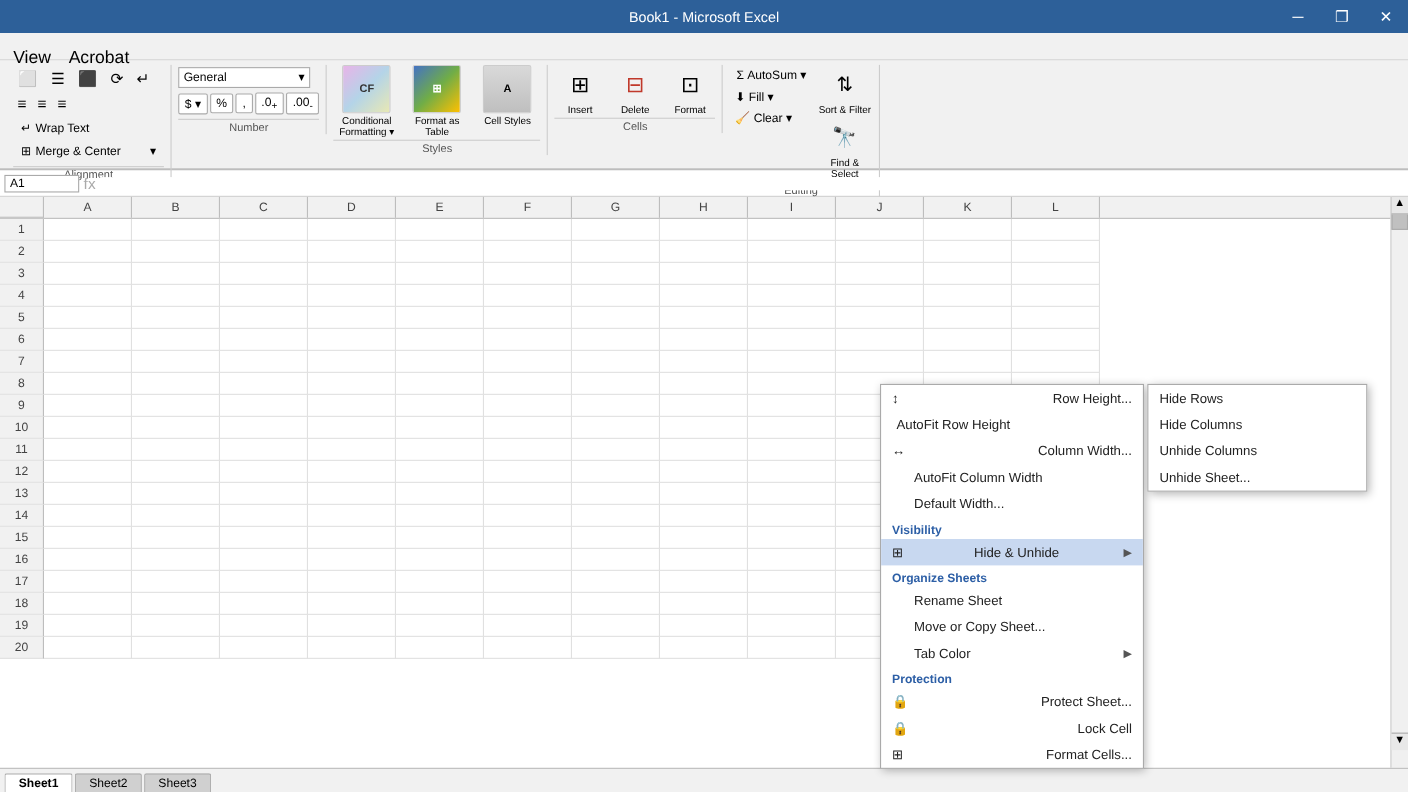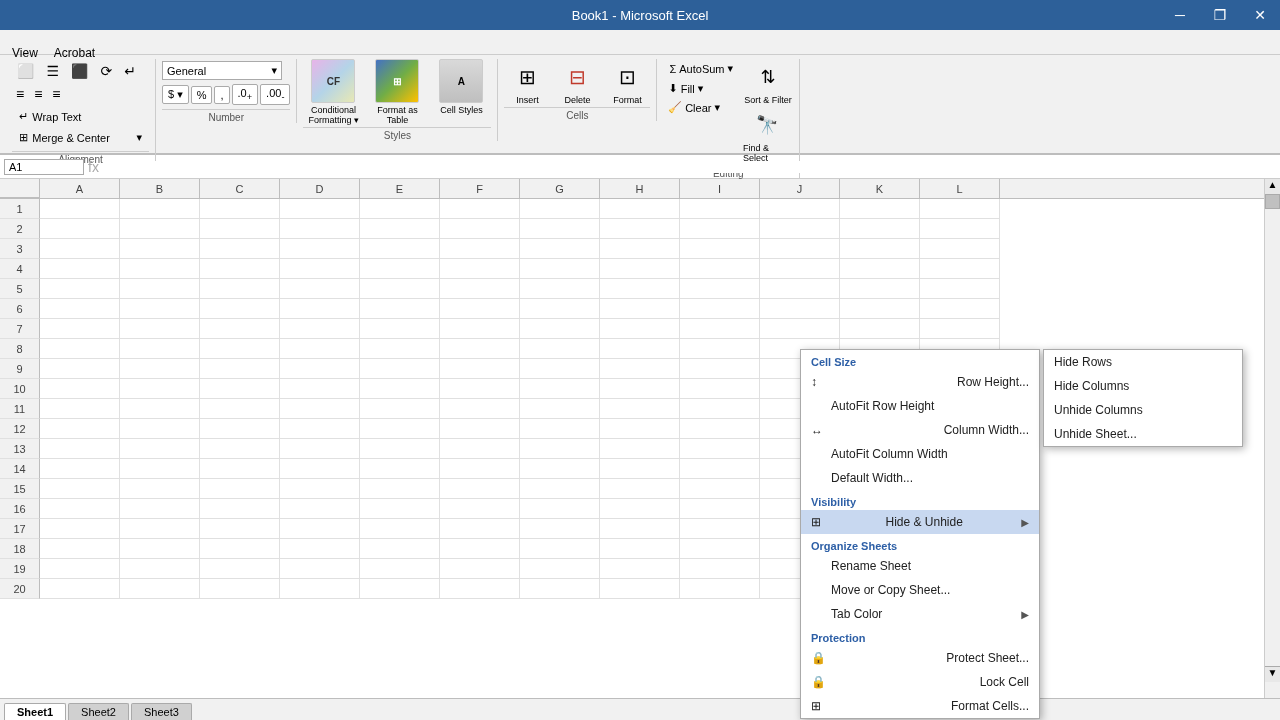--- a/index.html
+++ b/index.html
@@ -39,21 +39,21 @@
       background: #f1f1f1;
       height: 25px;
       display: flex;
       align-items: center;
       border-bottom: 1px solid #ccc;
       padding: 0 4px;
     }
     .menu-item {
       padding: 2px 8px;
       cursor: pointer;
-      font-size: 12px;
+      font-size: 16px;
       margin-top: 21px;
     }
 
     
     .ribbon {
       background: #f1f1f1;
       border-bottom: 2px solid #bdbdbd;
       padding: 4px 6px 0 6px;
       height: 100px;
       display: flex;
@@ -207,34 +207,34 @@
       cursor: pointer;
     }
     .edit-btn-icon {
       width: 36px;
       height: 36px;
       display: flex;
       align-items: center;
       justify-content: center;
       font-size: 18px;
     }
-    .edit-btn-label { font-size: 9px; }
+    .edit-btn-label { font-size: 9px; text-align: center; }
 
     
     .formula-bar {
       height: 24px;
       background: #fff;
       border-bottom: 1px solid #ccc;
       display: flex;
       align-items: center;
       padding: 0 4px;
       gap: 4px;
     }
     .name-box {
-      width: 80px;
+      width: 68px;
       border: 1px solid #aaa;
       padding: 1px 4px;
       font-size: 11px;
     }
     .formula-divider {
       color: #aaa;
       font-size: 14px;
     }
     .formula-input {
       flex: 1;
@@ -889,26 +889,25 @@
   </div>
 
   <div class="vscrollbar">
     <div style="width:100%;height:30px;background:#c0c0c0;position:absolute;top:0;border:1px solid #aaa;"></div>
     <div style="position:absolute;bottom:16px;width:100%;height:16px;text-align:center;font-size:10px;background:#e8e8e8;border-top:1px solid #aaa;">▼</div>
     <div style="position:absolute;top:0;width:100%;height:16px;text-align:center;font-size:10px;background:#e8e8e8;border-bottom:1px solid #aaa;">▲</div>
   </div>
 
   <div class="context-menu">
 
-    <div class="context-menu-section-header">Cell Size</div>
     <div class="context-menu-item has-icon">
       <span style="margin-right:6px;">↕</span>
       <span>Row Height...</span>
     </div>
-    <div class="context-menu-item" style="padding-left:30px;">
+    <div class="context-menu-item" style="padding-left:14px;">
       <span>AutoFit Row Height</span>
     </div>
     <div class="context-menu-item has-icon">
       <span style="margin-right:6px;">↔</span>
       <span>Column Width...</span>
     </div>
     <div class="context-menu-item" style="padding-left:30px;">
       <span>AutoFit Column Width</span>
     </div>
     <div class="context-menu-item" style="padding-left:30px;">

